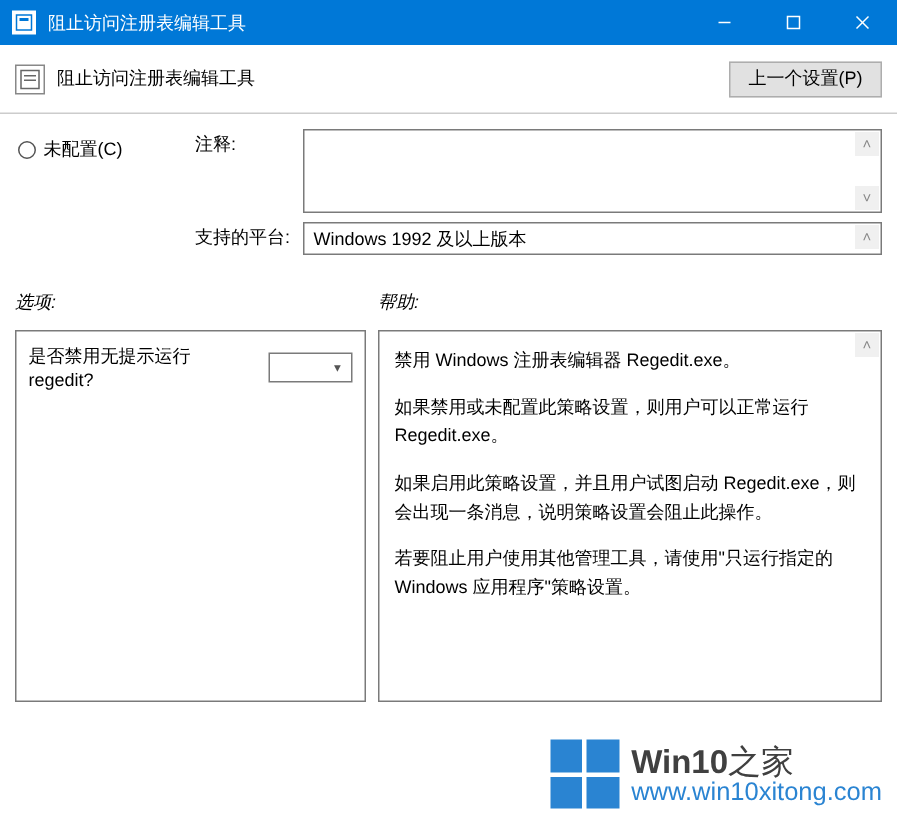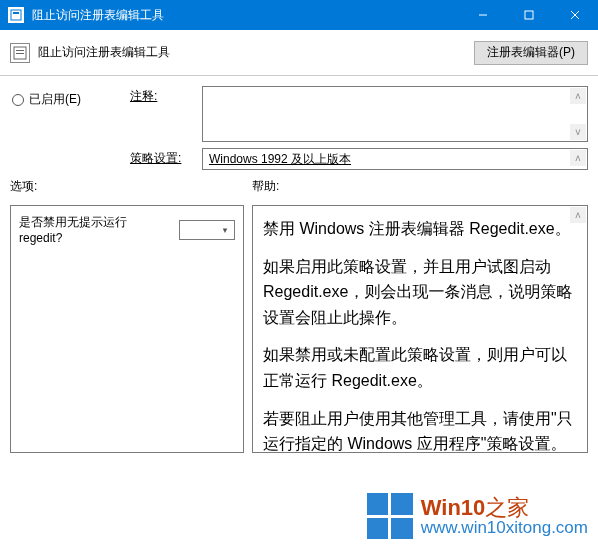--- a/index.html
+++ b/index.html
@@ -96,42 +96,43 @@
     margin-left: -4px;
     width: 95px;
   }
 
   .fields {
     flex: 1;
     display: flex;
     flex-direction: column;
     gap: 6px;
   }
-  .field-row { display: flex; align-items: flex-start; gap: 6px; text-decoration: underline; }
+  .field-row { display: flex; align-items: flex-start; gap: 6px; }
   .field-label { width: 66px; font-size: 12px; padding-top: 2px; color:#000; }
   .textbox {
     flex: 1;
     border: 1px solid #7a7a7a;
     background: #fff;
     position: relative;
   }
   .textbox.comment { height: 56px; }
   .textbox.platform { height: 22px; padding: 2px 6px; font-size: 12px; color:#000; }
   .scroll-hint {
     position: absolute; right: 1px; top: 1px;
     width: 16px; height: 16px;
     display:flex; align-items:center; justify-content:center;
     color:#888; font-size:10px;
     background:#f0f0f0;
   }
   .scroll-hint.down { top:auto; bottom:1px; }
 
   .labels-row {
     display: flex;
-    margin-top: 2px;
+    margin-top: 17px;
+    font-style: italic;
   }
   .labels-row .col-left { width: 242px; font-size: 12px; }
   .labels-row .col-right { flex:1; font-size: 12px; }
 
   .panels-row {
     display: flex;
     gap: 8px;
     margin-top: 4px;
     height: 248px;
   }
@@ -149,32 +150,32 @@
     border: 1px solid #7a7a7a;
     background: #fff;
     display:flex; align-items:center; justify-content:flex-end;
     padding-right:2px;
   }
   .combo-arrow {
     width:14px; height:14px;
     display:flex; align-items:center; justify-content:center;
     color:#555; font-size:9px;
   }
-  .help-text p { margin-bottom: 12px; line-height: 1.6; font-size:16px; color:#000; }
+  .help-text p { margin-bottom: 12px; line-height: 1.6; font-size:12px; color:#000; }
 
   .watermark {
     position: absolute;
     right: 10px; bottom: 6px;
     display: flex; align-items: center; gap: 8px;
     color: #2a84d2;
   }
   .wm-logo { width: 46px; height: 46px; display:grid; grid-template-columns:1fr 1fr; grid-template-rows:1fr 1fr; gap:3px; }
   .wm-logo div { background:#2a84d2; }
   .wm-text { display:flex; flex-direction:column; line-height:1; }
-  .wm-text .big { font-size: 22px; font-weight:400; color:#c2410c; }
+  .wm-text .big { font-size: 22px; font-weight:400; color:#404040; }
   .wm-text .big b { font-weight: 700; }
   .wm-text .url { font-size: 17px; color:#2a84d2; }
 </style>
 </head>
 <body>
 
 <div class="titlebar">
   <div class="app-icon">
     <svg viewBox="0 0 12 12">
         <rect x="1" y="1" width="10" height="10" fill="none" stroke="#0078d7" stroke-width="1"></rect>
@@ -204,45 +205,45 @@
 
 <div class="toolbar">
   <div class="tb-icon">
     <svg width="14" height="14" viewBox="0 0 14 14">
         <rect x="1" y="1" width="12" height="12" fill="none" stroke="#666"></rect>
         <rect x="3" y="4" width="8" height="1" fill="#666"></rect>
         <rect x="3" y="7" width="8" height="1" fill="#666"></rect>
       </svg>
   </div>
   <div class="tb-title">阻止访问注册表编辑工具</div>
-  <div class="nav-btn">注册表编辑器(P)</div>
+  <div class="nav-btn">上一个设置(P)</div>
 </div>
 
 <div class="content">
 
   <div class="top-row">
 
     <div class="radios">
       <div class="radio-item">
         <span class="radio-dot"></span>
-        <span>已启用(E)</span>
+        <span>未配置(C)</span>
       </div>
     </div>
 
     <div class="fields">
       <div class="field-row">
         <div class="field-label">注释:</div>
         <div class="textbox comment">
           <span></span>
           <div class="scroll-hint">˄</div>
           <div class="scroll-hint down">˅</div>
         </div>
       </div>
       <div class="field-row">
-        <div class="field-label">策略设置:</div>
+        <div class="field-label">支持的平台:</div>
         <div class="textbox platform">
           <span>Windows 1992 及以上版本</span>
           <div class="scroll-hint">˄</div>
         </div>
       </div>
     </div>
   </div>
 
   <div class="labels-row">
     <div class="col-left">选项:</div>
@@ -255,22 +256,22 @@
         <span>是否禁用无提示运行 regedit?</span>
         <div class="combo">
           <span></span>
           <span class="combo-arrow">▾</span>
         </div>
       </div>
     </div>
     <div class="panel right">
       <div class="help-text">
         <p>禁用 Windows 注册表编辑器 Regedit.exe。</p>
+        <p>如果禁用或未配置此策略设置，则用户可以正常运行 Regedit.exe。</p>
         <p>如果启用此策略设置，并且用户试图启动 Regedit.exe，则会出现一条消息，说明策略设置会阻止此操作。</p>
-        <p>如果禁用或未配置此策略设置，则用户可以正常运行 Regedit.exe。</p>
         <p>若要阻止用户使用其他管理工具，请使用"只运行指定的 Windows 应用程序"策略设置。</p>
       </div>
       <div class="scroll-hint" style="top:1px;">˄</div>
     </div>
   </div>
 
 </div>
 
 <div class="watermark">
   <div class="wm-logo">

